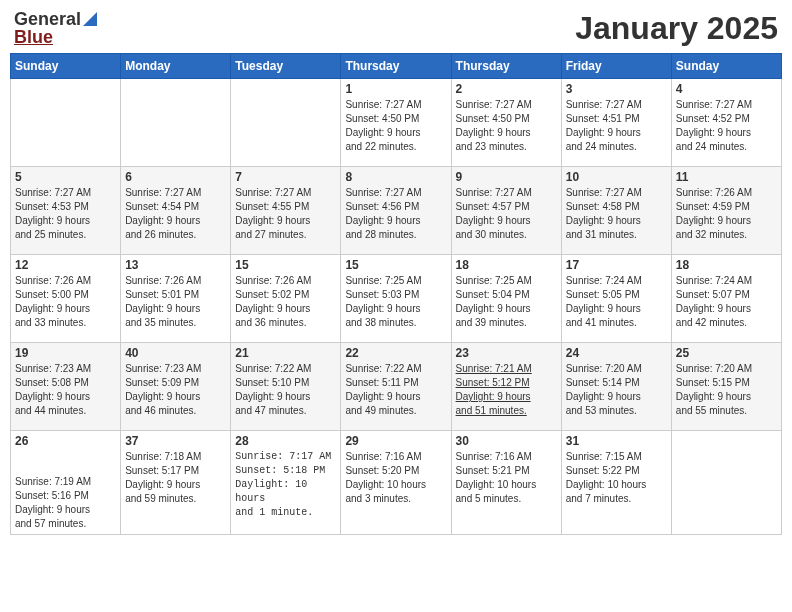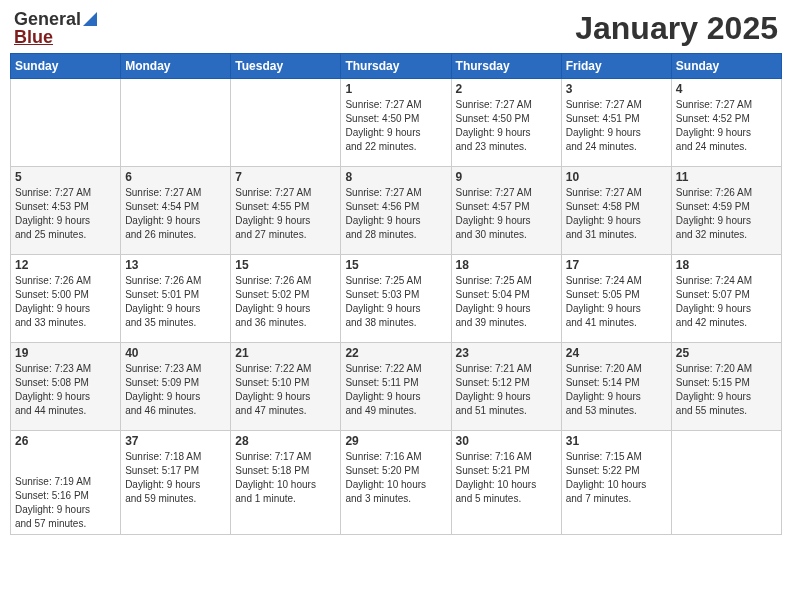--- a/index.html
+++ b/index.html
@@ -269,21 +269,21 @@
         </td>
         <td>
           <span class="day-number">22</span>
           <div class="day-info" style="white-space: pre-line;">Sunrise: 7:22 AM
 Sunset: 5:11 PM
 Daylight: 9 hours
 and 49 minutes.</div>
         </td>
         <td>
           <span class="day-number">23</span>
-          <div class="day-info" style="white-space: pre-line;">Sunrise: 7:21 AM
+          <div class="day-info" style="white-space: pre-line; text-decoration: underline;">Sunrise: 7:21 AM
 Sunset: 5:12 PM
 Daylight: 9 hours
 and 51 minutes.</div>
         </td>
         <td>
           <span class="day-number">24</span>
           <div class="day-info" style="white-space: pre-line;">Sunrise: 7:20 AM
 Sunset: 5:14 PM
 Daylight: 9 hours
 and 53 minutes.</div>
@@ -306,21 +306,21 @@
         </td>
         <td>
           <span class="day-number">37</span>
           <div class="day-info" style="white-space: pre-line;">Sunrise: 7:18 AM
 Sunset: 5:17 PM
 Daylight: 9 hours
 and 59 minutes.</div>
         </td>
         <td>
           <span class="day-number">28</span>
-          <div class="day-info" style="white-space: pre-line;">Sunrise: 7:17 AM
+          <div class="day-info" style="white-space: pre-line; font-family: Liberation Mono, monospace;">Sunrise: 7:17 AM
 Sunset: 5:18 PM
 Daylight: 10 hours
 and 1 minute.</div>
         </td>
         <td>
           <span class="day-number">29</span>
           <div class="day-info" style="white-space: pre-line;">Sunrise: 7:16 AM
 Sunset: 5:20 PM
 Daylight: 10 hours
 and 3 minutes.</div>

